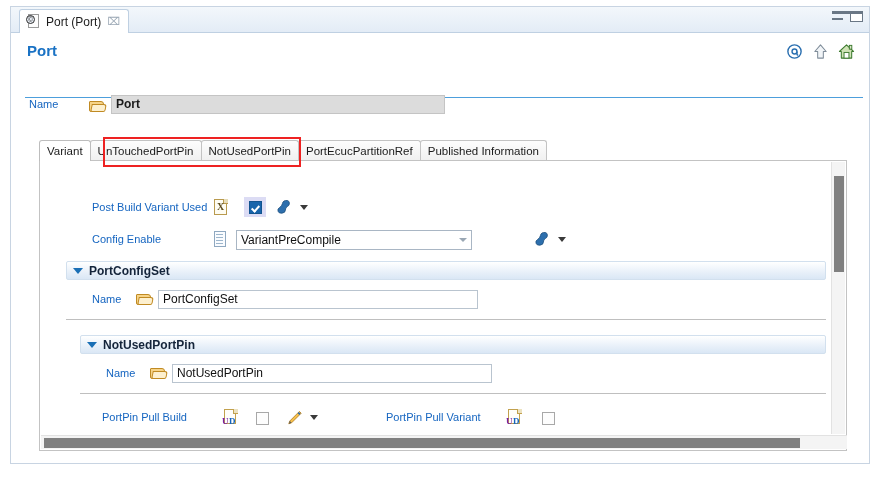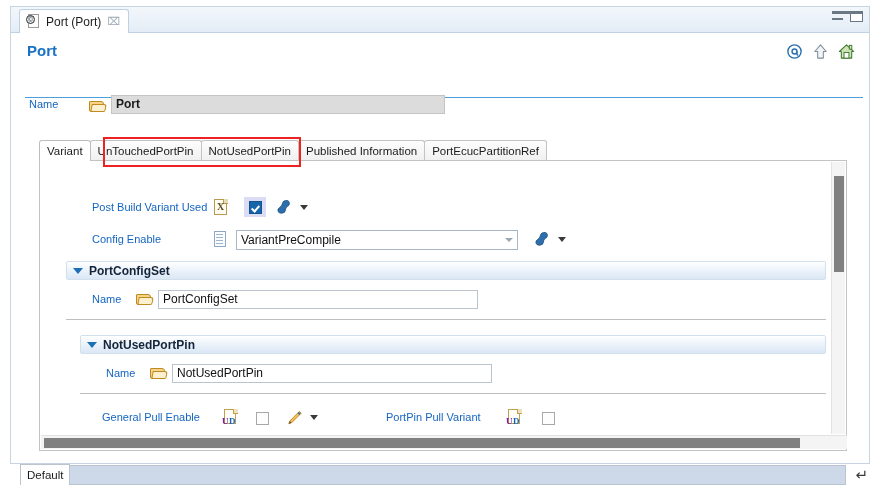--- a/index.html
+++ b/index.html
@@ -602,24 +602,24 @@
         <div class="ftab active">
           <span>Variant</span>
         </div>
         <div class="ftab">
           <span>UnTouchedPortPin</span>
         </div>
         <div class="ftab">
           <span>NotUsedPortPin</span>
         </div>
         <div class="ftab">
-          <span>Published Information</span>
+          <span>PortEcucPartitionRef</span>
         </div>
         <div class="ftab">
-          <span>PortEcucPartitionRef</span>
+          <span>Published Information</span>
         </div>
         <div class="ftab-filler"></div>
       </div>
 
       <div class="red-box"></div>
 
       <div class="tabbody">
 
         <div class="content">
 
@@ -641,21 +641,21 @@
 
           <div class="field-row" style="left:0; top:68px; width:620px;">
             <span class="lbl field-label" style="left:52px;">Config Enable</span>
             <span class="sheet-icon" style="position:absolute; left:174px; top:2px;">
               <span class="pg2"></span>
               <i style="top:3px;"></i>
                 <i style="top:6px;"></i>
               <i style="top:9px;"></i>
                 <i style="top:12px;"></i>
             </span>
-            <div class="combo" style="left:196px; top:1px; width:282px;">
+            <div class="combo" style="left:196px; top:1px; width:236px;">
               <span class="cval">VariantPreCompile</span>
               <span class="carr"></span>
             </div>
             <svg class="wrench" viewBox="0 0 16 16" style="position:absolute; left:494px; top:2px;">
               <path d="M11.5 1.5 Q7 1 6.4 4.6 Q6 7 3.6 8.4 Q1.2 9.8 2 12.2 Q2.8 14.6 6 14.2 Q9.4 13.8 9.4 11 Q9.4 8.6 11.4 7.6 Q13.6 6.5 13.4 4 Q13.2 2 11.5 1.5 Z" fill="#2d6fad" stroke="#1d4f7e" stroke-width="0.8"></path>
             </svg>
             <span class="caret-down" style="position:absolute; left:518px; top:8px;"></span>
           </div>
 
           <div class="section" style="left:26px; top:100px; width:760px;">
@@ -684,21 +684,21 @@
             <span class="folder-icon" style="position:absolute; left:110px; top:4px;">
               <span class="fback"></span>
                 <span class="ffront"></span>
             </span>
             <div class="text-input" style="left:132px; top:1px; width:320px;">NotUsedPortPin</div>
           </div>
 
           <div class="hrule" style="left:40px; top:232px; width:746px;"></div>
 
           <div class="field-row" style="left:0; top:246px; width:340px;">
-            <span class="lbl field-label" style="left:62px;">General Pull Enable</span>
+            <span class="lbl field-label" style="left:62px;">PortPin Pull Build</span>
             <span class="ud-icon" style="position:absolute; left:182px; top:2px;">
               <span class="pg3"></span>
                 <span class="corner3"></span>
               <span class="u">U</span>
                 <span class="d">D</span>
             </span>
             <span class="cb-plain" style="position:absolute; left:216px; top:5px;"></span>
             <svg class="pencil" viewBox="0 0 17 16" style="position:absolute; left:246px; top:3px;">
               <path d="M13.4 1.4 L15.2 3.2 L5.6 12.8 L2.8 13.8 L3.8 11 Z" fill="#f6c14b" stroke="#b8832a" stroke-width="0.9" stroke-linejoin="round"></path>
               <path d="M2.8 13.8 L3.8 11 L5.6 12.8 Z" fill="#5a5a5a"></path>
@@ -724,21 +724,14 @@
           <div class="vthumb"></div>
         </div>
         <div class="hscroll">
           <div class="hthumb"></div>
         </div>
 
       </div>
     </div>
   </div>
 
-  <div class="bottom-tabrow">
-    <div class="default-bar"></div>
-    <div class="default-tab">
-      <span>Default</span>
-    </div>
-    <span class="enter-glyph">↵</span>
-  </div>
 
 </div>
 
 </body></html>

